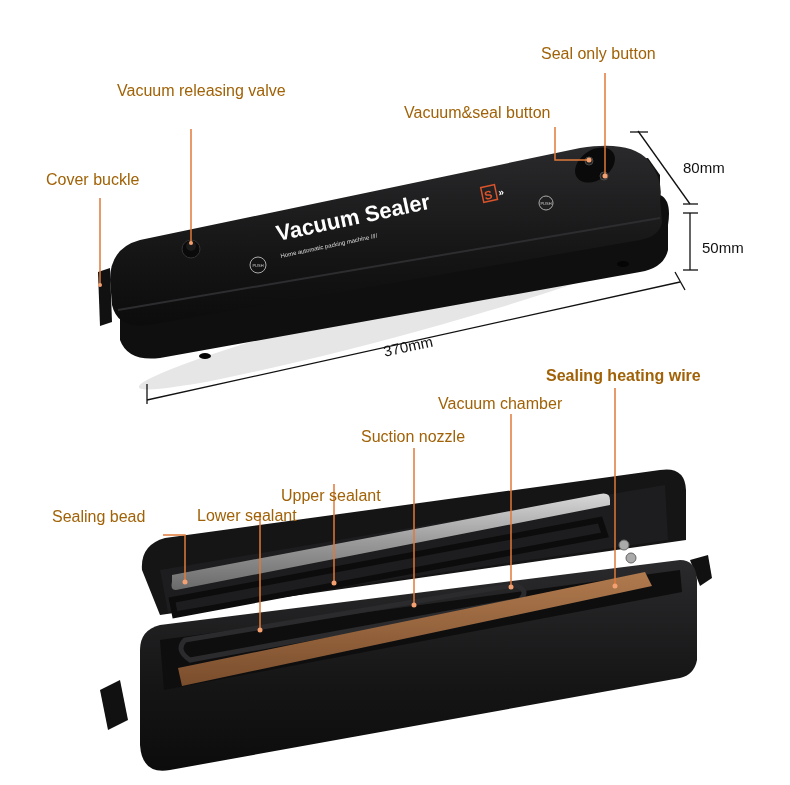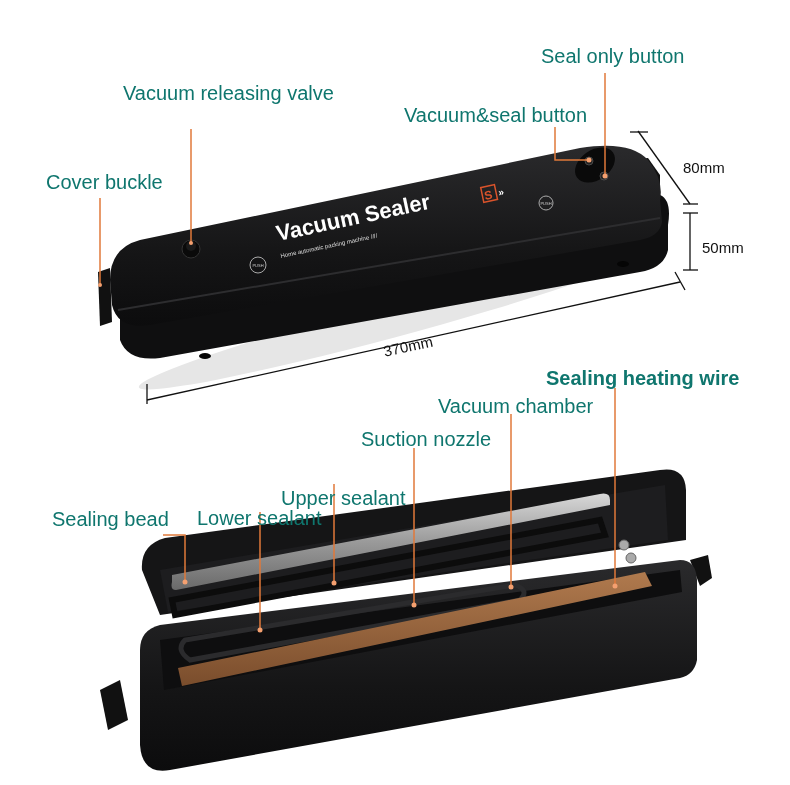--- a/index.html
+++ b/index.html
@@ -1,17 +1,17 @@
 <!DOCTYPE html>
 <html><head>
   <meta charset="utf-8">
   <style>
     html, body { margin:0; padding:0; background:#ffffff; }
     body { width:790px; height:785px; position:relative; overflow:hidden; font-family:"Liberation Sans", sans-serif; }
-    .label { position:absolute; font-size:20px; color:#0f766e; white-space:nowrap; line-height:1; }
+    .label { position:absolute; font-size:16px; color:#a16207; white-space:nowrap; line-height:1; }
     .dim { position:absolute; font-size:15px; color:#111; white-space:nowrap; line-height:1; }
     svg.stage { position:absolute; left:0; top:0; }
   </style>
 </head>
 <body>
 
 <svg class="stage" width="790" height="785" viewBox="0 0 790 785">
   <defs>
     <linearGradient id="bodyGrad" x1="0" y1="0" x2="0" y2="1">
       <stop offset="0" stop-color="#2a2a2c"></stop>
@@ -129,21 +129,21 @@
     <circle cx="185" cy="582" r="2.5"></circle>
     <circle cx="260" cy="630" r="2.5"></circle>
     <circle cx="334" cy="583" r="2.5"></circle>
     <circle cx="414" cy="605" r="2.5"></circle>
     <circle cx="511" cy="587" r="2.5"></circle>
     <circle cx="615" cy="586" r="2.5"></circle>
   </g>
 </svg>
 
 <div class="label" style="left:46px; top:172px;">Cover buckle</div>
-<div class="label" style="left:123px; top:83px;text-align:right;">Vacuum releasing valve</div>
+<div class="label" style="left:117px; top:83px;text-align:right;">Vacuum releasing valve</div>
 <div class="label" style="left:404px; top:105px;">Vacuum&amp;seal button</div>
 <div class="label" style="left:541px; top:46px;">Seal only button</div>
 
 <div class="dim" style="left:683px; top:160px;">80mm</div>
 <div class="dim" style="left:702px; top:240px;">50mm</div>
 <div class="dim" style="left:382px; top:344px; transform:rotate(-12deg); transform-origin:left top;">370mm</div>
 
 <div class="label" style="left:52px; top:509px;">Sealing bead</div>
 <div class="label" style="left:197px; top:508px;">Lower sealant</div>
 <div class="label" style="left:281px; top:456px;margin-top:32px;">Upper sealant</div>

